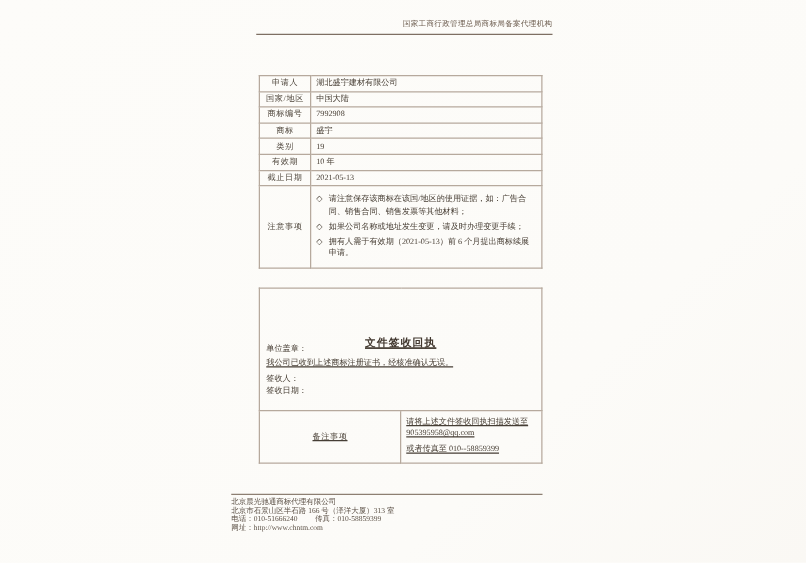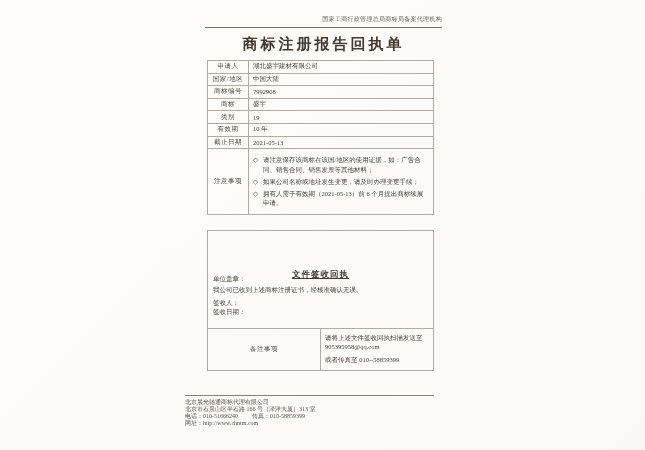--- a/index.html
+++ b/index.html
@@ -24,21 +24,21 @@
   }
   .title {
     position:absolute; top:35px; left:165px; width:317px;
     text-align:center; font-size:15px; font-weight:bold;
     letter-spacing:3px; color:#41382f;
   }
   
   table { border-collapse:collapse; table-layout:fixed; }
   td { border:1px solid #b6a99d; vertical-align:middle; }
   .t1 { position:absolute; left:207px; top:60px; width:227px; }
-  .t2 { position:absolute; left:207px; top:230px; width:227px; }
+  .t2 { position:absolute; left:207px; top:230px; width:227px;text-decoration:underline; }
   .lbl {
     width:40px; text-align:center; font-size:6.5px; color:#4f463c;
     letter-spacing:.5px; padding:0;
   }
   .val { font-size:6.5px; padding:1px 4px; color:#463d33; }
   .t1 tr.r { height:12.6px; }
   .t1 tr.notes-row { height:66px; }
   .notes { vertical-align:middle; padding:2px 4px 2px 4px; }
   .note { display:flex; gap:2px; line-height:9.5px; margin:2.5px 0; }
   .note .b { width:8px; flex:0 0 8px; text-align:left; }
@@ -65,21 +65,20 @@
   }
   .footer .frow span + span { margin-left:14px; }
 </style>
 </head>
 <body>
 
 <div class="canvas">
 
   <div class="hdr-note">国家工商行政管理总局商标局备案代理机构</div>
   <div class="hdr-line"></div>
-  <div class="title">商标注册报告回执单</div>
 
   <table class="t1">
     <tbody>
         <tr class="r">
       <td class="lbl">申请人</td>
       <td class="val">湖北盛宇建材有限公司</td>
     </tr>
     <tr class="r">
       <td class="lbl">国家/地区</td>
       <td class="val">中国大陆</td>

